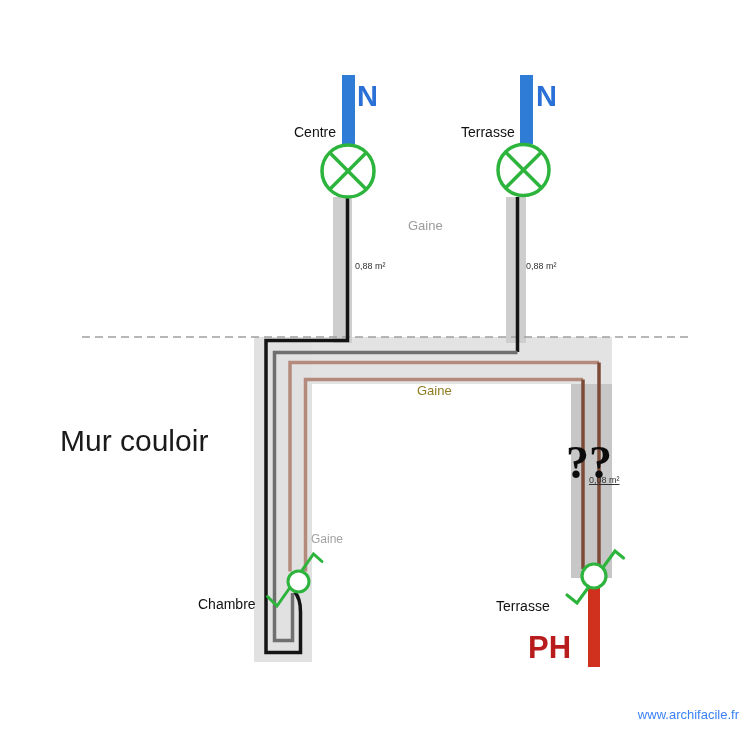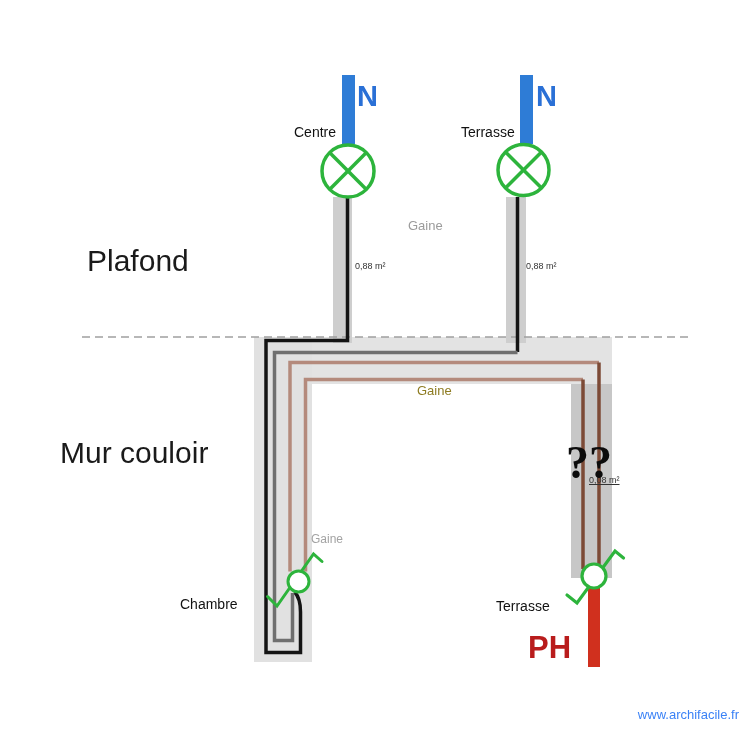--- a/index.html
+++ b/index.html
@@ -3,28 +3,28 @@
 <meta charset="utf-8">
 <style>
   html,body{margin:0;padding:0;background:#fff;}
   #stage{
     position:relative;width:750px;height:750px;background:#ffffff;
     font-family:"Liberation Sans","DejaVu Sans",sans-serif;overflow:hidden;
   }
   #plan{position:absolute;left:0;top:0;}
   .lbl{position:absolute;white-space:nowrap;line-height:1;color:#1a1a1a;}
   .lbl-plafond{left:87px;top:246px;font-size:30px;}
-  .lbl-mur{left:60px;top:438px;font-size:30px;}
+  .lbl-mur{left:60px;top:426px;font-size:30px;}
   .lbl-n{font-size:29px;font-weight:bold;color:#2a70d6;}
   .lbl-n-left{left:357px;top:82px;}
   .lbl-n-right{left:536px;top:82px;}
   .lbl-fixture{font-size:14px;color:#111;}
   .lbl-centre{left:294px;top:125px;}
   .lbl-terrasse-top{left:461px;top:125px;}
-  .lbl-chambre{left:180px;top:597px;}
+  .lbl-chambre{left:198px;top:597px;}
   .lbl-terrasse-bottom{left:496px;top:599px;}
   .lbl-gaine-ceiling{left:408px;top:219px;font-size:13px;color:#9b9b9b;}
   .lbl-gaine-wall{left:417px;top:384px;font-size:13px;color:#8e7c22;}
   .lbl-gaine-left{left:311px;top:533px;font-size:12px;color:#a3a3a3;}
   .lbl-area{font-size:9px;color:#333;margin-left:24px;}
   .lbl-area-left{left:331px;top:262px;}
   .lbl-area-right{left:502px;top:262px;}
   .lbl-area-wall{left:565px;top:476px;text-decoration:underline;}
   .lbl-unknown{left:566px;top:440px;font-size:46px;font-weight:bold;
     font-family:"Liberation Serif","DejaVu Serif",serif;color:#0c0c0c;}
@@ -75,21 +75,20 @@
       <path d="M267.5,596.5 L277,606 L313.5,554 L322,561.5"></path>
       <circle cx="298.5" cy="581.5" r="10.5" fill="#ffffff"></circle>
     </g>
 
     <g stroke="#2db43c" stroke-width="3.2" stroke-linecap="round" fill="none">
       <path d="M567,595 L577,603 L615,551 L623.5,558"></path>
       <circle cx="594" cy="576" r="12" fill="#ffffff"></circle>
     </g>
   </svg>
 
-  <div class="lbl lbl-plafond">Plafond</div>
   <div class="lbl lbl-mur">Mur couloir</div>
 
   <div class="lbl lbl-n lbl-n-left">N</div>
   <div class="lbl lbl-n lbl-n-right">N</div>
 
   <div class="lbl lbl-fixture lbl-centre">Centre</div>
   <div class="lbl lbl-fixture lbl-terrasse-top">Terrasse</div>
 
   <div class="lbl lbl-gaine-ceiling">Gaine</div>
   <div class="lbl lbl-area lbl-area-left">0,88 m²</div>

